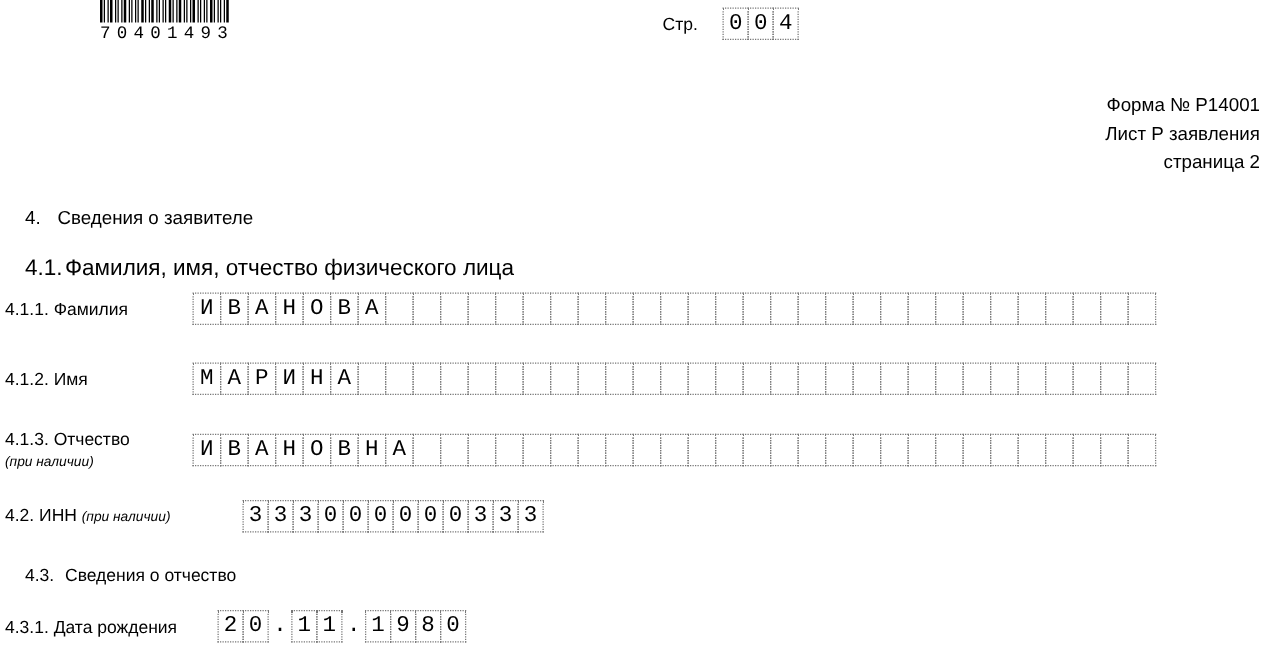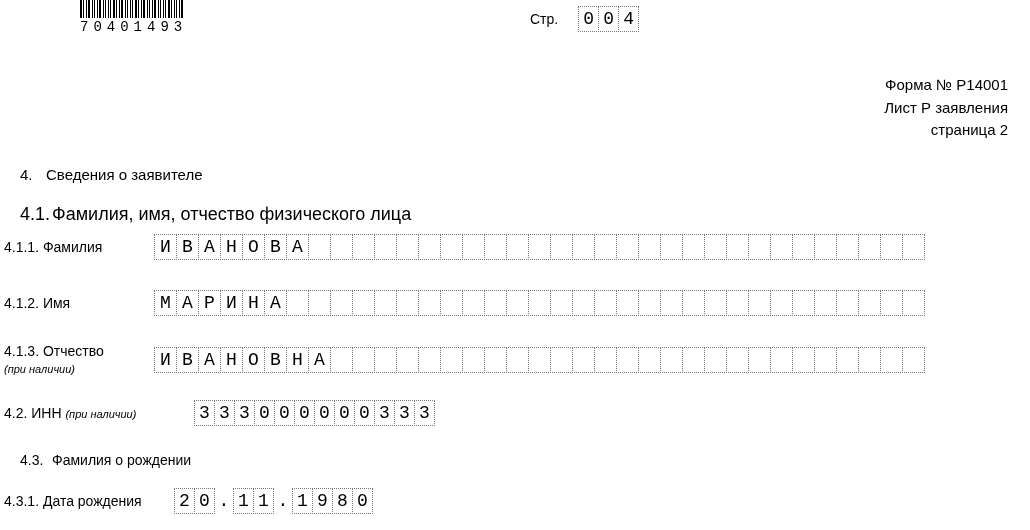--- a/index.html
+++ b/index.html
@@ -333,21 +333,21 @@
       <div class="cell">0</div>
       <div class="cell">0</div>
       <div class="cell">0</div>
       <div class="cell">3</div>
       <div class="cell">3</div>
       <div class="cell">3</div>
     </div>
 </div>
 
 <div class="line43">
-  <span class="num">4.3.</span><span>Фамилия о рождении</span>
+  <span class="num">4.3.</span><span>Сведения о отчество</span>
 </div>
 
 <div class="frow r431">
   <div class="lbl">4.3.1. Дата рождения</div>
   <div id="cells431" style="display:flex;align-items:center;gap:0;">
       <div class="cellrow">
         <div class="cell">2</div>
         <div class="cell">0</div>
       </div>
       <div style="width: 18px; text-align: center; font-family: &quot;Courier New&quot;, monospace; font-size: 18px;">.</div>

